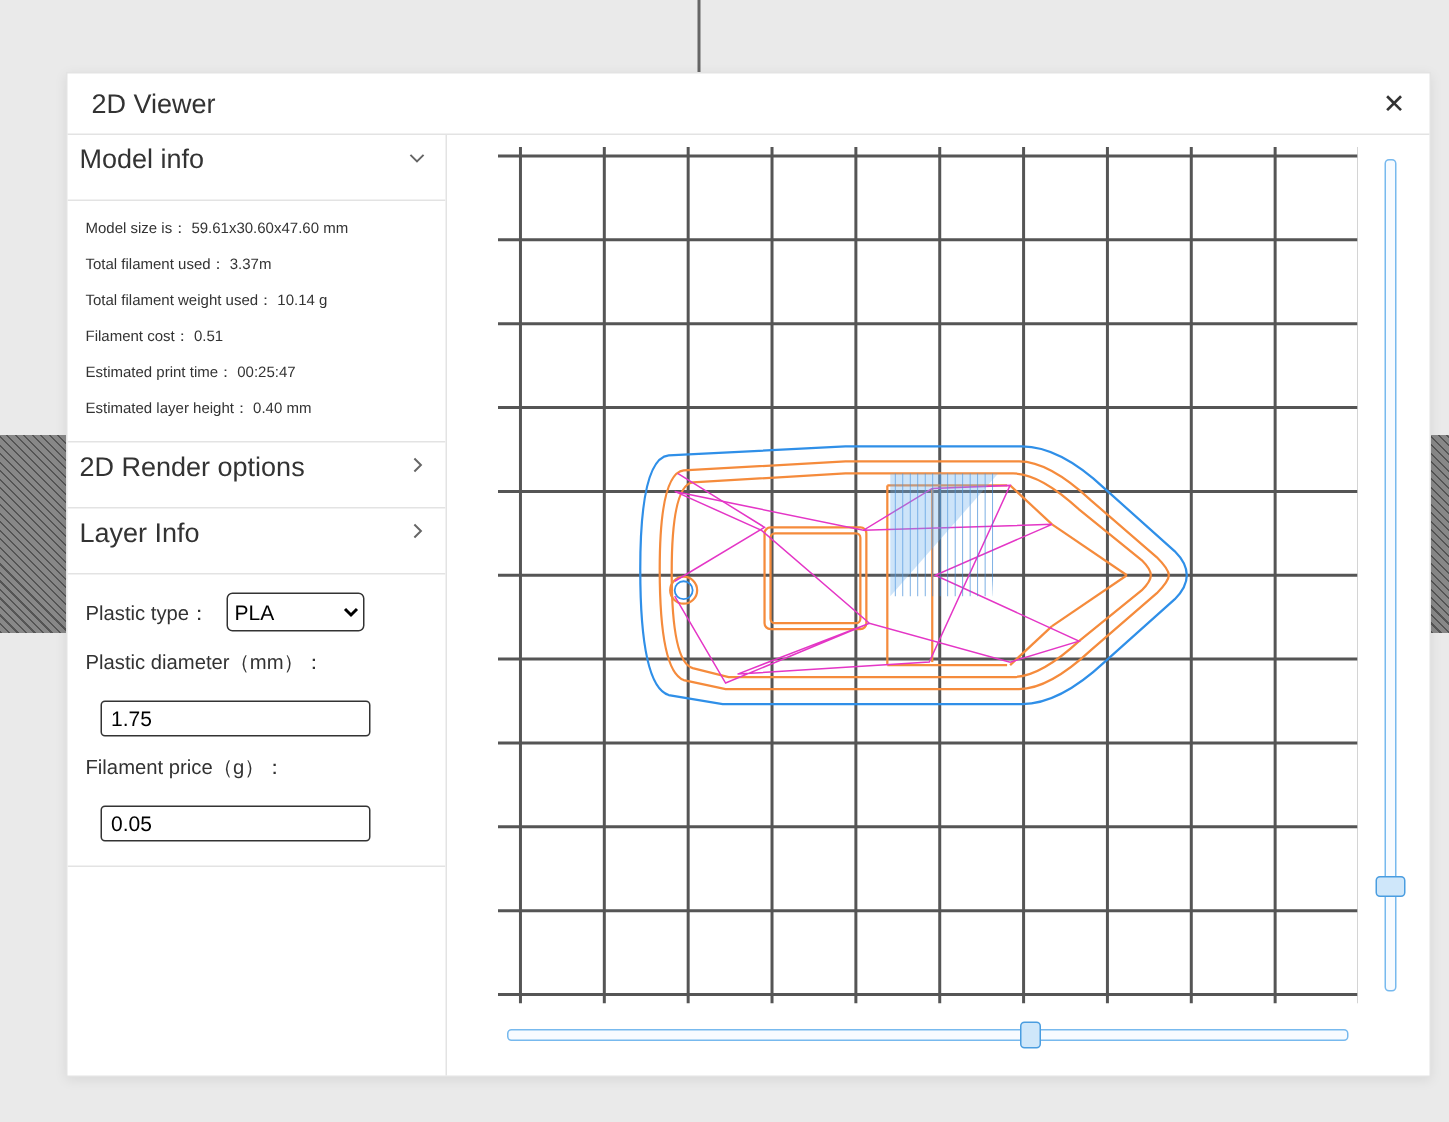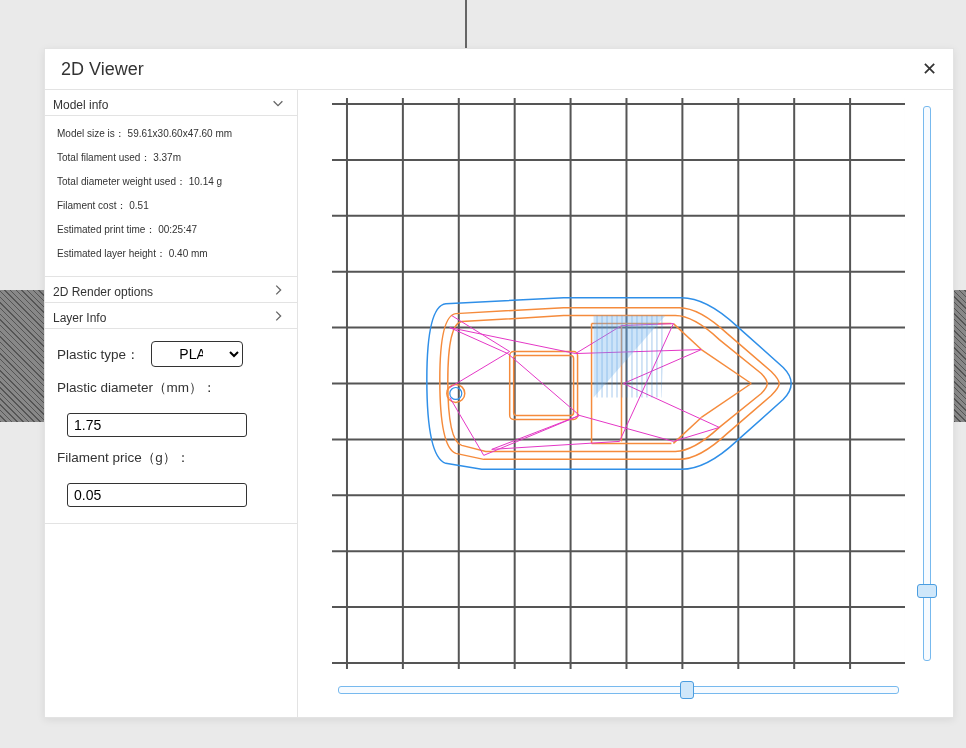--- a/index.html
+++ b/index.html
@@ -55,22 +55,22 @@
     min-height: 0;
   }
   .sidebar {
     width: 252px;
     border-right: 1px solid #e3e3e3;
     overflow: hidden;
   }
   .section-header {
     display: flex;
     align-items: center;
-    padding: 6px 12px 2px 8px;
-    font-size: 12px;
+    padding: 6px 12px 16px 8px;
+    font-size: 18px;
     border-bottom: 1px solid #e3e3e3;
     cursor: pointer;
   }
   .section-header .spacer { flex: 1; }
   .section-header svg { width: 14px; height: 14px; }
   .section-body {
     padding: 6px 8px 10px 8px;
     border-bottom: 1px solid #e3e3e3;
   }
   .info-line {
@@ -83,21 +83,21 @@
     font-size: 13.5px;
   }
   .form-row .lbl::after { content: "\FF1A"; }
   select.plastic {
     margin-left: 8px;
     width: 92px;
     height: 26px;
     border: 1px solid #333;
     border-radius: 4px;
     background: #fff;
-    padding: 0 23px;
+    padding: 0 0;
     font-size: 14px;
   }
   input.field {
     display: block;
     margin-top: 16px;
     margin-left: 10px;
     width: 166px;
     height: 22px;
     border: 1px solid #333;
     border-radius: 3px;
@@ -188,21 +188,21 @@
       <div class="section-body">
         <div class="info-line">
           <span class="lbl">Model size is</span>
           <span>59.61x30.60x47.60 mm</span>
         </div>
         <div class="info-line">
           <span class="lbl">Total filament used</span>
           <span>3.37m</span>
         </div>
         <div class="info-line">
-          <span class="lbl">Total diameter weight used</span>
+          <span class="lbl">Total filament weight used</span>
           <span>10.14 g</span>
         </div>
         <div class="info-line">
           <span class="lbl">Filament cost</span>
           <span>0.51</span>
         </div>
         <div class="info-line">
           <span class="lbl">Estimated print time</span>
           <span>00:25:47</span>
         </div>

